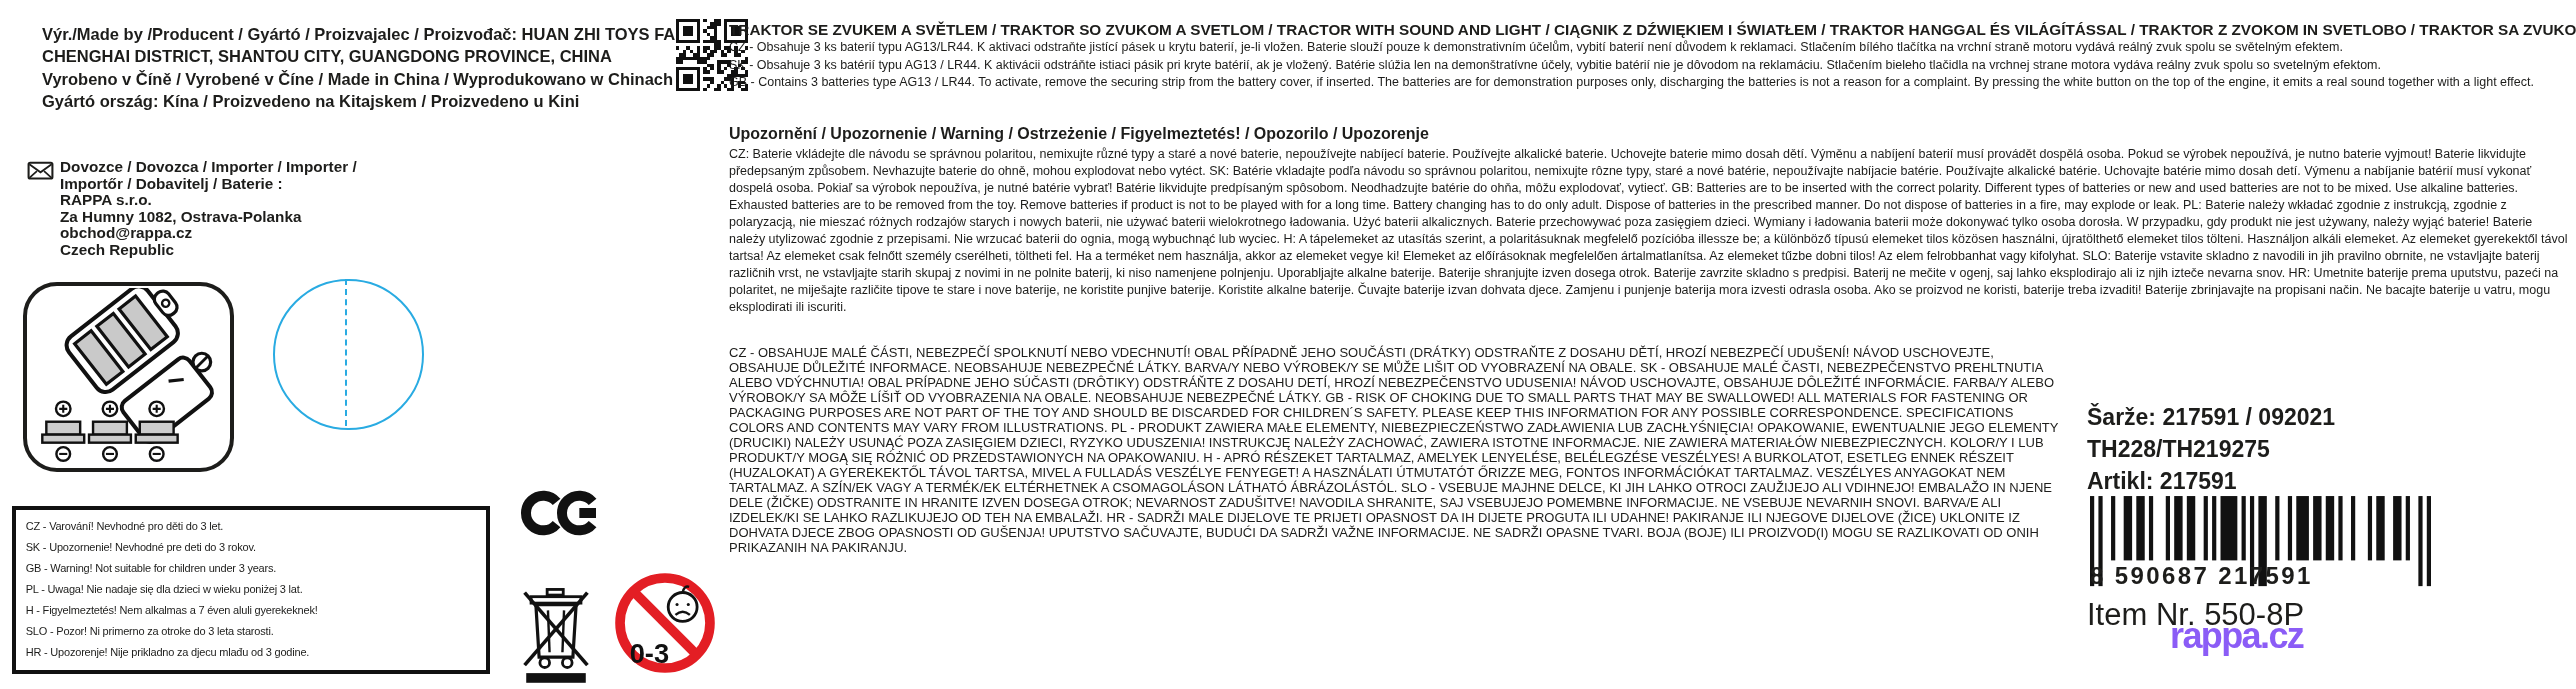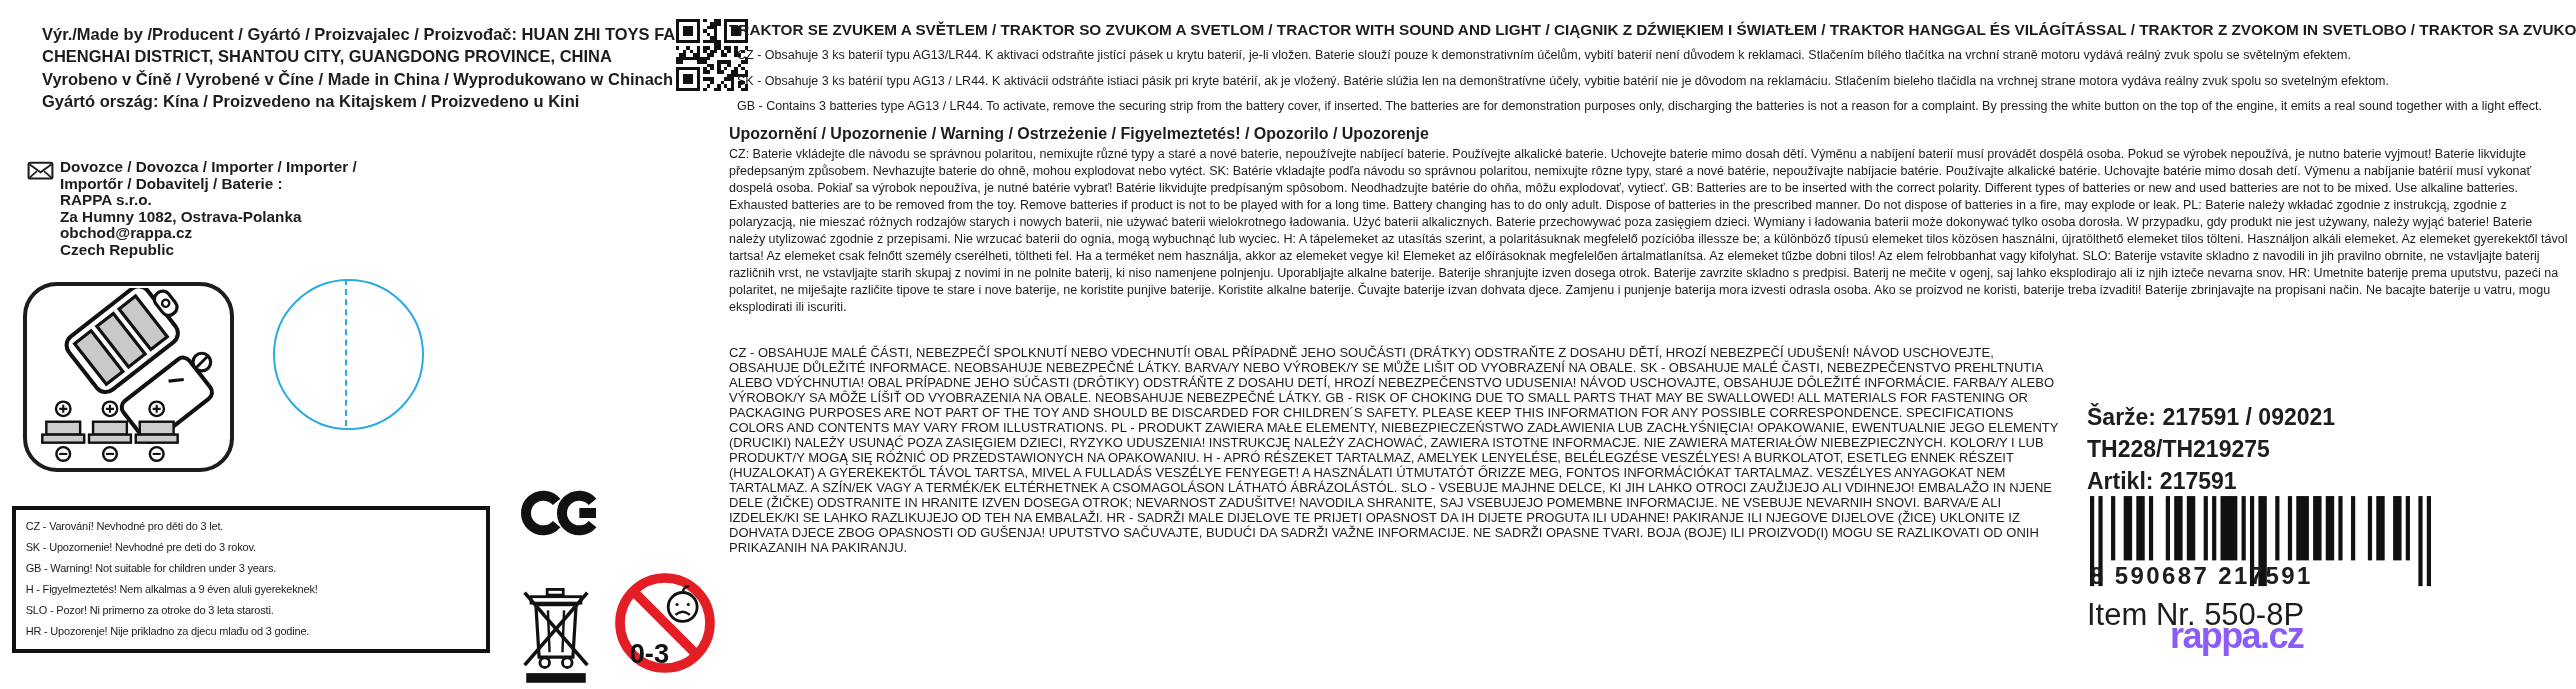--- a/index.html
+++ b/index.html
@@ -13,21 +13,21 @@
   .batbox{left:22.5px;top:282px;width:203px;height:182px;border:4px solid #1d1d1b;border-radius:34px}
   .circle{left:273px;top:279px;width:147px;height:147px;border:2.4px solid #29abe2;border-radius:50%}
   .dashline{left:345px;top:279px;height:147px;width:0;border-left:2.4px dashed #29abe2}
   .ce{left:520px;top:485px;width:84px;height:56px}
   .agebox{left:12px;top:506px;width:451px;border:4.8px solid #111;padding:6.4px 9.7px;
           font-size:11px;font-weight:400;line-height:21px;white-space:nowrap;letter-spacing:-0.2px}
   .weee{left:523px;top:583px;width:66px;height:103px}
   .noage{left:612px;top:570px;width:106px;height:106px}
   .title{left:729px;top:21px;width:1843px;font-size:15.3px;font-weight:700;white-space:nowrap}
   .intro{left:729px;top:39px;width:1839px;font-size:12.5px;line-height:17.5px}
-  .intro p{margin:8px}
+  .intro p{margin:0}
   .heading{left:729px;top:125px;font-size:16px;font-weight:700}
   .block1{left:729px;top:146px;width:1839px;font-size:12.5px;line-height:17px}
   .block2{left:729px;top:345px;width:1336px;font-size:13px;line-height:15px}
   .batch{left:2087px;top:401px;font-size:23px;font-weight:700;line-height:32px;white-space:nowrap}
   .barcode{left:2090px;top:496px;width:341px;height:95px}
   .bdigits{left:2090px;top:562px;width:341px;font-size:24px;font-weight:700;letter-spacing:2.4px;white-space:nowrap}
   .itemnr{left:2087px;top:597px;font-size:31px;font-weight:400}
   .rappa{left:2170px;top:615px;font-size:36px;font-weight:700;color:#8b5cf6;letter-spacing:-1.6px}
 </style>
 </head>
@@ -241,21 +241,22 @@
 <svg class="abs ce" viewBox="0 0 124 84">
   <path d="M53.9,25.3 A26,26 0 1 0 53.9,58.7" fill="none" stroke="#111" stroke-width="15"></path>
   <path d="M107.9,25.3 A26,26 0 1 0 107.9,58.7" fill="none" stroke="#111" stroke-width="15"></path>
   <path d="M88,42 H113" fill="none" stroke="#111" stroke-width="15"></path>
 </svg>
 
 <div class="abs agebox">
   <div>CZ - Varování! Nevhodné pro děti do 3 let.</div>
   <div>SK - Upozornenie! Nevhodné pre deti do 3 rokov.</div>
   <div>GB - Warning! Not suitable for children under 3 years.</div>
-  <div>H - Figyelmeztetés! Nem alkalmas a 9 éven aluli gyerekeknek!</div>
+  <div>PL - Uwaga! Nie nadaje się dla dzieci w wieku poniżej 3 lat.</div>
+  <div>H - Figyelmeztetés! Nem alkalmas a 7 éven aluli gyerekeknek!</div>
   <div>SLO - Pozor! Ni primerno za otroke do 3 leta starosti.</div>
   <div>HR - Upozorenje! Nije prikladno za djecu mlađu od 3 godine.</div>
 </div>
 
 <svg class="abs weee" viewBox="0 0 82 128">
   <rect x="30" y="8" width="20" height="7" fill="none" stroke="#111" stroke-width="3.5"></rect>
   <rect x="10" y="17" width="62" height="8" fill="none" stroke="#111" stroke-width="3.5"></rect>
   <path d="M16,27 L20,92 H62 L66,27 Z" fill="none" stroke="#111" stroke-width="4"></path>
   <line x1="31" y1="34" x2="33" y2="86" stroke="#111" stroke-width="3"></line>
   <line x1="51" y1="34" x2="49" y2="86" stroke="#111" stroke-width="3"></line>

